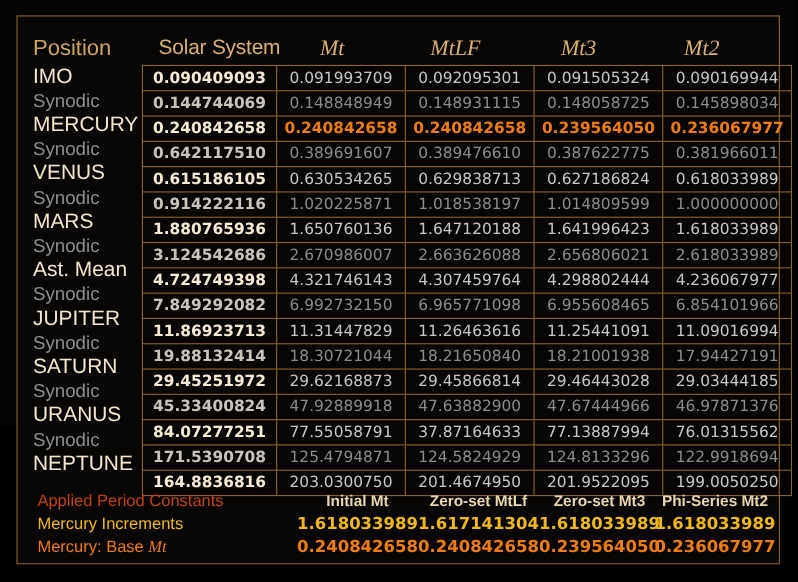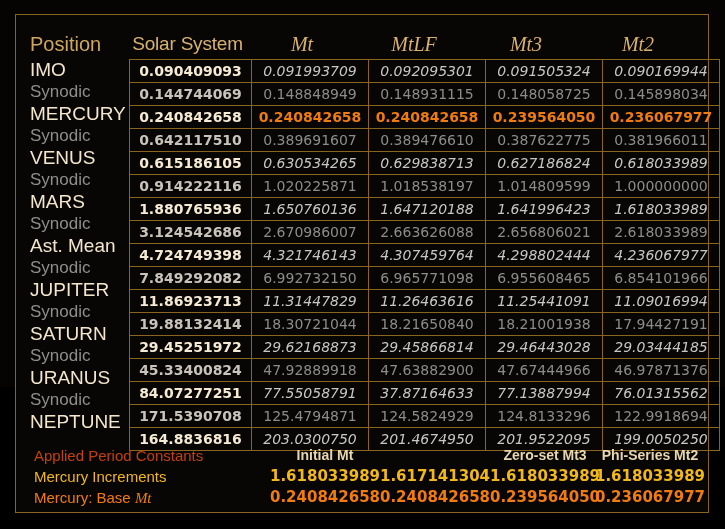--- a/index.html
+++ b/index.html
@@ -70,20 +70,21 @@
     color: #cfa660;
   }
   .ch.italic {
     font-family: "Liberation Serif", serif;
     font-style: italic;
     font-size: 20px;
   }
   .ch.upright {
     font-size: 19px;
     letter-spacing: -0.2px;
+    margin-left: 12px;
   }
 
   
   .labels {
     position: absolute;
     left: 14px;
     top: 44px;
     width: 110px;
   }
   .lbl {
@@ -124,21 +125,21 @@
   td.c0 { width: 117px; }
   td.c1 { width: 112px; }
   td.c2 { width: 112px; }
   td.c3 { width: 112px; }
   td.c4 { width: 112px; }
 
   
   .v-solar      { color: #f5ead3; font-weight: bold; }
   .v-solar-dim  { color: #c9c4bb; font-weight: bold; }
   .v-dim        { color: #8c8c8c; }
-  .v-bright     { color: #c6c6c6; font-style: italic; }
+  .v-bright     { color: #c6c6c6; }
   .v-accent     { color: #f07c10; font-weight: bold; }
 
   
   .footer {
     position: absolute;
     left: 0;
     top: 424px;
     width: 694px;
     height: 75px;
   }
@@ -344,20 +345,21 @@
               <td class="c4"><span class="v-bright">199.0050250</span></td>
             </tr>
           </tbody>
       </table>
 
       <div class="footer">
 
         <div class="f-row r0">
           <div class="f-label head">Applied Period Constants</div>
           <div class="f-cell head f-c0">Initial Mt</div>
+          <div class="f-cell head f-c1">Zero-set MtLf</div>
           <div class="f-cell head f-c2">Zero-set Mt3</div>
           <div class="f-cell head f-c3">Phi-Series Mt2</div>
         </div>
 
         <div class="f-row r1">
           <div class="f-label gold">Mercury Increments</div>
           <div class="f-cell gold f-c0">1.618033989</div>
           <div class="f-cell gold f-c1">1.617141304</div>
           <div class="f-cell gold f-c2">1.618033989</div>
           <div class="f-cell gold f-c3">1.618033989</div>

